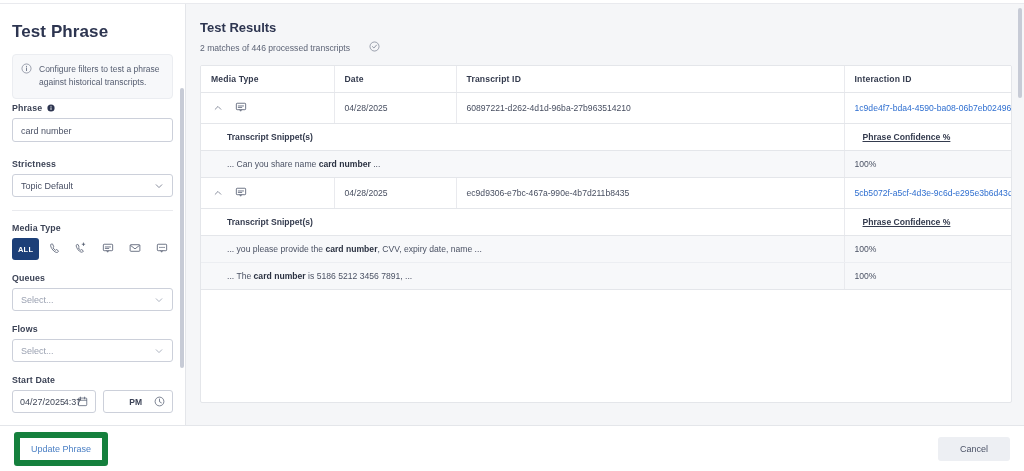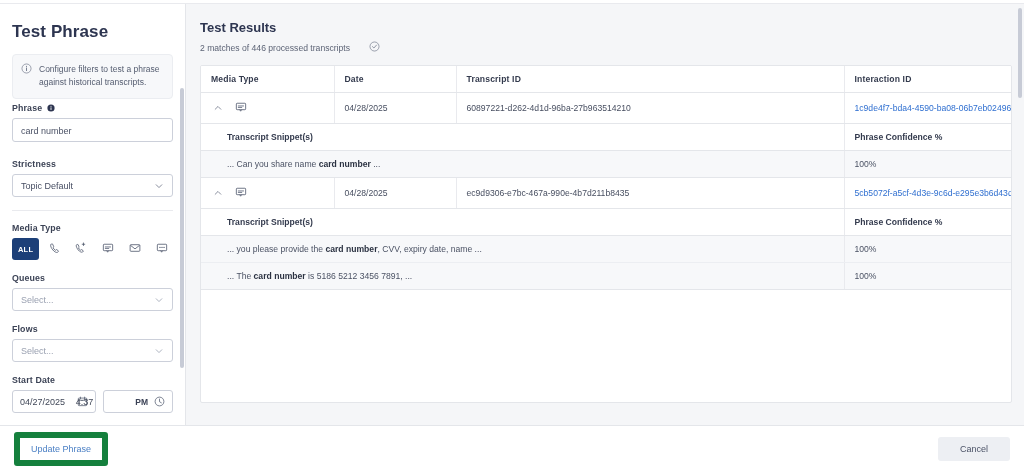--- a/index.html
+++ b/index.html
@@ -141,21 +141,21 @@
     border-radius: 3px;
     background: #fff;
     display: flex; align-items: center;
     padding: 0 7px;
     font-size: 9px;
     color: #414858;
     gap: 6px;
     cursor: pointer;
   }
   .date-box.d1 { width: 88px; }
-  .date-box.d2 { width: 70px; justify-content: flex-end; }
+  .date-box.d2 { width: 70px; justify-content: flex-end; gap: 12px; }
   .date-box .ampm { font-weight: 700; font-size: 8.5px; color:#3b4256;padding-left:36px; }
 
   
   .lp-scrollbar {
     position: absolute;
     right: 1px;
     top: 84px;
     width: 4px;
     height: 280px;
     background: #c7cbd6;
@@ -239,21 +239,21 @@
   }
 
   tr.sub-head td {
     background: #ffffff;
     font-weight: 700;
     color: #343b4e;
     font-size: 8.6px;
     border-bottom: 1px solid #e4e6ea;
     padding-left: 26px;
   }
-  tr.sub-head td.conf { padding-left: 10px; }
+  tr.sub-head td.conf { padding-left: 18px; text-decoration: underline; }
 
   tr.snip td {
     background: #f7f8fa;
     padding-left: 26px;
     border-bottom: 1px solid #eceef2;
     color: #4b5264;
   }
   tr.snip.dashed td { border-top: 1px dashed #d9dce3; }
   tr.snip td.conf { padding-left: 10px; }
   tr.snip td b { color: #2b3242; font-weight: 700; }

